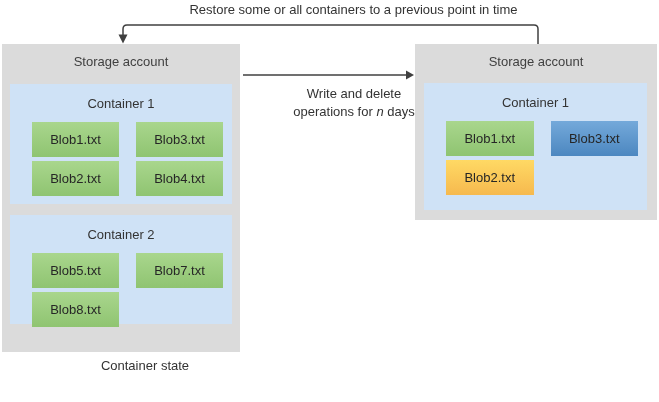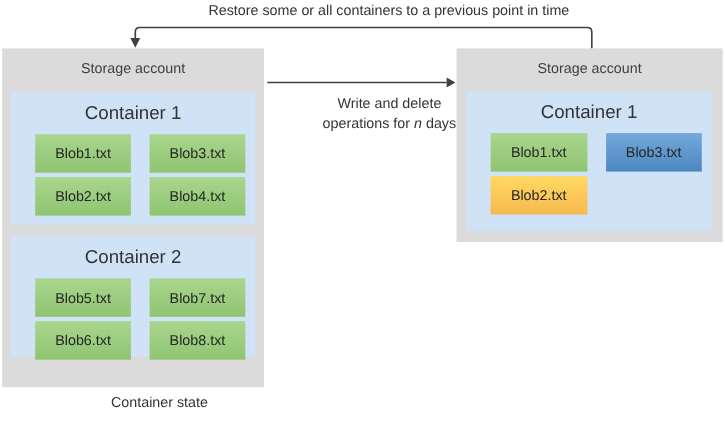--- a/index.html
+++ b/index.html
@@ -30,21 +30,21 @@
   .caption { top: 357px; left: 2px; width: 238px; text-align: center; }
   svg.overlay { position: absolute; top: 0; left: 0; width: 659px; height: 402px; pointer-events: none; }
 
   .account { position: absolute; background: var(--account-bg); }
   .account-title {
     text-align: center; padding-top: 10px; font-size: 13px; color: #404040;
   }
   .container-box { position: absolute; background: var(--container-bg); }
   .container-title {
     height: 38px; display: flex; align-items: center; justify-content: center;
-    font-size: 17px; color: #333333;
+    font-size: 13px; color: #333333;
   }
   .blob-grid {
     display: grid; grid-template-columns: 1fr 1fr; gap: 4px; padding: 0 9px;
   }
   .blob {
     height: 35px; display: flex; align-items: center; justify-content: center;
     font-size: 13px; color: #262626; margin-left: 13px;
   }
   .blob.green  { background: linear-gradient(var(--blob-green-top),  var(--blob-green-bottom)); }
   .blob.yellow { background: linear-gradient(var(--blob-yellow-top), var(--blob-yellow-bottom)); }
@@ -81,21 +81,20 @@
       <div class="blob green">Blob2.txt</div>
       <div class="blob green">Blob4.txt</div>
     </div>
   </div>
 
   <div class="container-box" style="left:8px; top:171px; width:222px; height:109px;">
     <div class="container-title">Container 2</div>
     <div class="blob-grid">
       <div class="blob green">Blob5.txt</div>
       <div class="blob green">Blob7.txt</div>
-      <div class="blob green">Blob6.txt</div>
       <div class="blob green">Blob8.txt</div>
     </div>
   </div>
 </div>
 
 <div class="abs diagram-label caption">
   <div>Container state</div>
 </div>
 
 <div class="account" style="left:415px; top:44px; width:242px; height:176px;">

